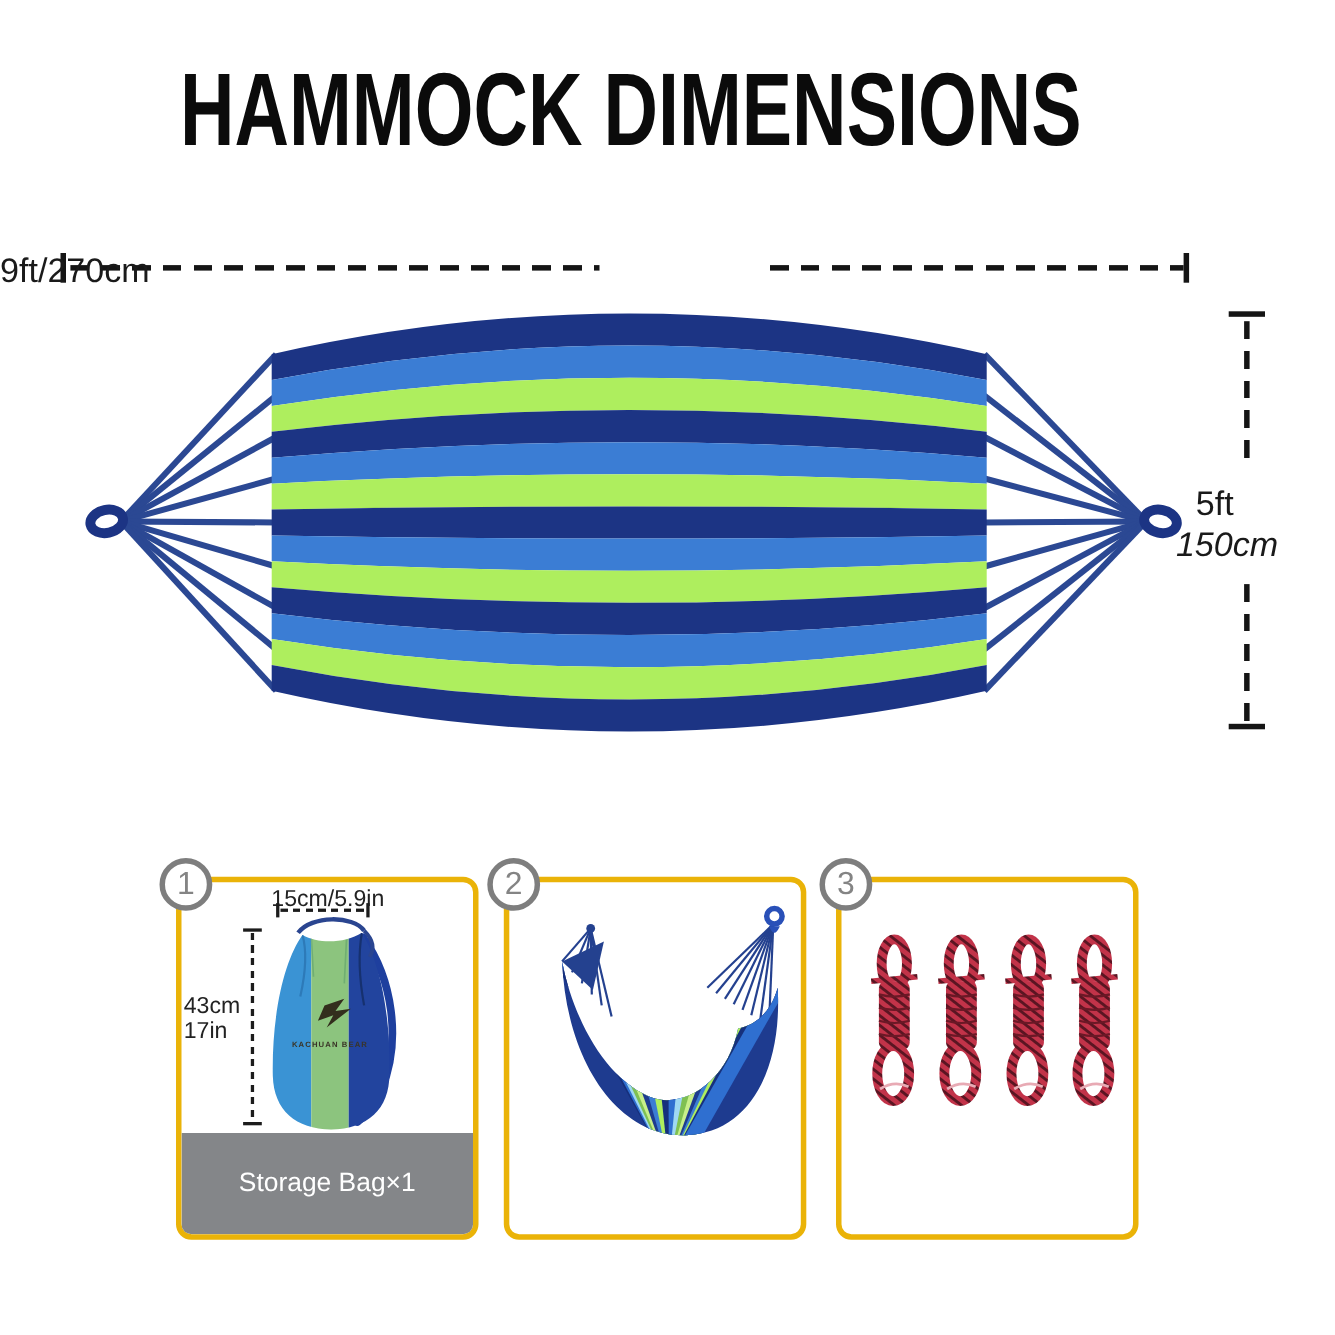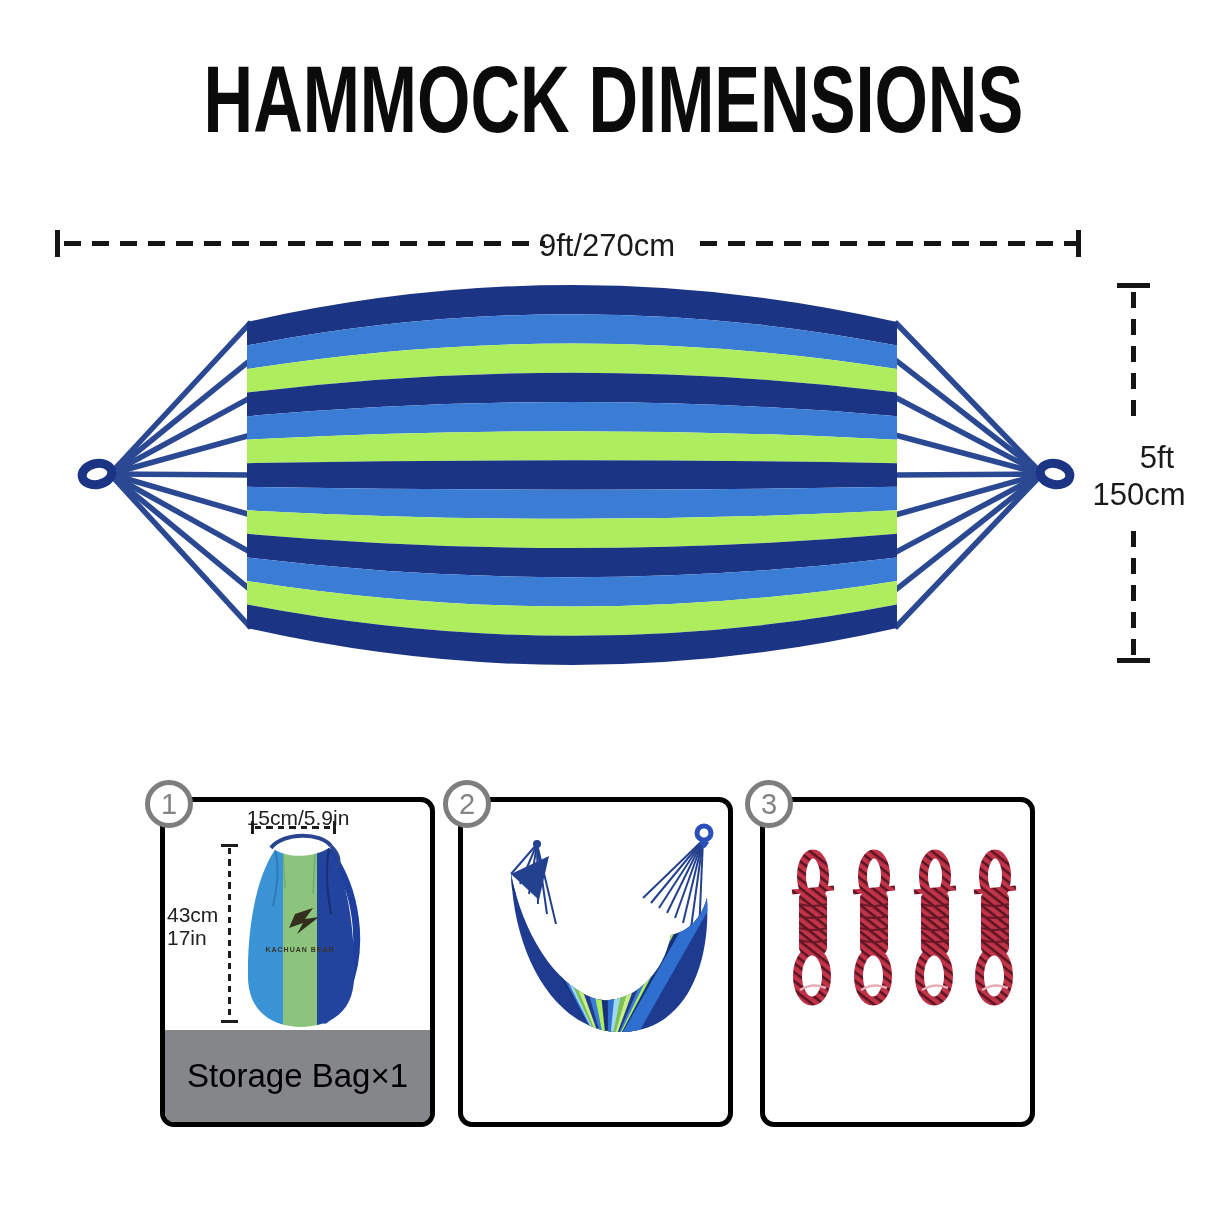--- a/index.html
+++ b/index.html
@@ -1,38 +1,38 @@
 <!DOCTYPE html>
 <html><head>
 <meta charset="utf-8">
 <style>
   html,body{margin:0;padding:0;background:#ffffff;}
   #canvas{position:relative;width:1214px;height:1214px;background:#fff;overflow:hidden;
           font-family:"Liberation Sans",sans-serif;}
 
   
-  .title-wrap{position:absolute;left:12px;right:0;top:46px;text-align:center;}
+  .title-wrap{position:absolute;left:12px;right:0;top:46px;text-align:left;}
   .title-wrap span{display:inline-block;font-size:94px;font-weight:bold;color:#0b0b0b;
                    letter-spacing:0px;transform:scaleX(.73);transform-origin:center;white-space:nowrap;}
 
   
   .tick-v{position:absolute;width:5px;height:27px;background:#151515;}
   .tick-h{position:absolute;width:33px;height:5px;background:#151515;}
   .dash-h{position:absolute;height:5px;
           background:repeating-linear-gradient(90deg,#151515 0 17px,transparent 17px 28px);}
   .dash-v{position:absolute;width:5px;
           background:repeating-linear-gradient(180deg,#151515 0 16px,transparent 16px 27px);}
-  .dim-text{position:absolute;font-size:31px;color:#1a1a1a;text-align:center;white-space:nowrap;}
+  .dim-text{position:absolute;font-size:31px;color:#1a1a1a;white-space:nowrap;}
 
   
   .box-wrap{position:absolute;top:797px;width:275px;height:330px;}
-  .box{position:absolute;inset:0;border:5px solid #000000;border-radius:14px;
+  .box{position:absolute;inset:0;border:5px solid #eab308;border-radius:14px;
        background:#fff;overflow:hidden;box-sizing:border-box;}
   .box-label{position:absolute;left:0;right:0;bottom:0;height:92px;background:#848689;
-             color:#000000;font-size:33px;text-align:center;line-height:92px;white-space:nowrap;}
+             color:#ffffff;font-size:24px;text-align:center;line-height:92px;white-space:nowrap;}
   .badge{position:absolute;left:-15px;top:-17px;width:38px;height:38px;border:5px solid #7e7e7e;
          border-radius:50%;background:#fff;text-align:center;z-index:3;}
   .badge span{font-size:29px;color:#848484;line-height:38px;}
 
   
   .ann{position:absolute;font-size:21px;color:#222;}
   .sm-dash-h{position:absolute;height:3px;
              background:repeating-linear-gradient(90deg,#1c1c1c 0 6.5px,transparent 6.5px 11.5px);}
   .sm-dash-v{position:absolute;width:3px;
              background:repeating-linear-gradient(180deg,#1c1c1c 0 6.5px,transparent 6.5px 11.5px);}
@@ -55,21 +55,21 @@
     <div class="dash-h" style="left:64px;top:241px;width:481px;"></div>
     <div class="dim-text" style="left:0;right:0;top:228px;">9ft/270cm</div>
     <div class="dash-h" style="left:700px;top:241px;width:376px;"></div>
     <div class="tick-v" style="left:1076px;top:230px;"></div>
   </div>
 
   <div>
     <div class="tick-h" style="left:1117px;top:283px;"></div>
     <div class="dash-v" style="left:1131px;top:292px;height:131px;"></div>
     <div class="dim-text" style="left:1087px;width:140px;top:440px;">5ft</div>
-    <div class="dim-text" style="left:1069px;width:140px;top:477px;">150cm</div>
+    <div class="dim-text" style="left:1069px;width:140px;top:477px;font-style:italic;">150cm</div>
     <div class="dash-v" style="left:1131px;top:531px;height:127px;"></div>
     <div class="tick-h" style="left:1117px;top:658px;"></div>
   </div>
 
   <svg id="main-hammock" style="position:absolute;left:60px;top:270px;" width="1060" height="420" viewBox="0 0 1060 420">
       <g>
         <line x1="50" y1="204" x2="191" y2="52.0" stroke="#2b4893" stroke-width="5.5"></line>
         <line x1="982" y1="204" x2="835" y2="52.0" stroke="#2b4893" stroke-width="5.5"></line>
         <line x1="50" y1="204" x2="191" y2="89.7" stroke="#2b4893" stroke-width="5.5"></line>
         <line x1="982" y1="204" x2="835" y2="89.7" stroke="#2b4893" stroke-width="5.5"></line>

